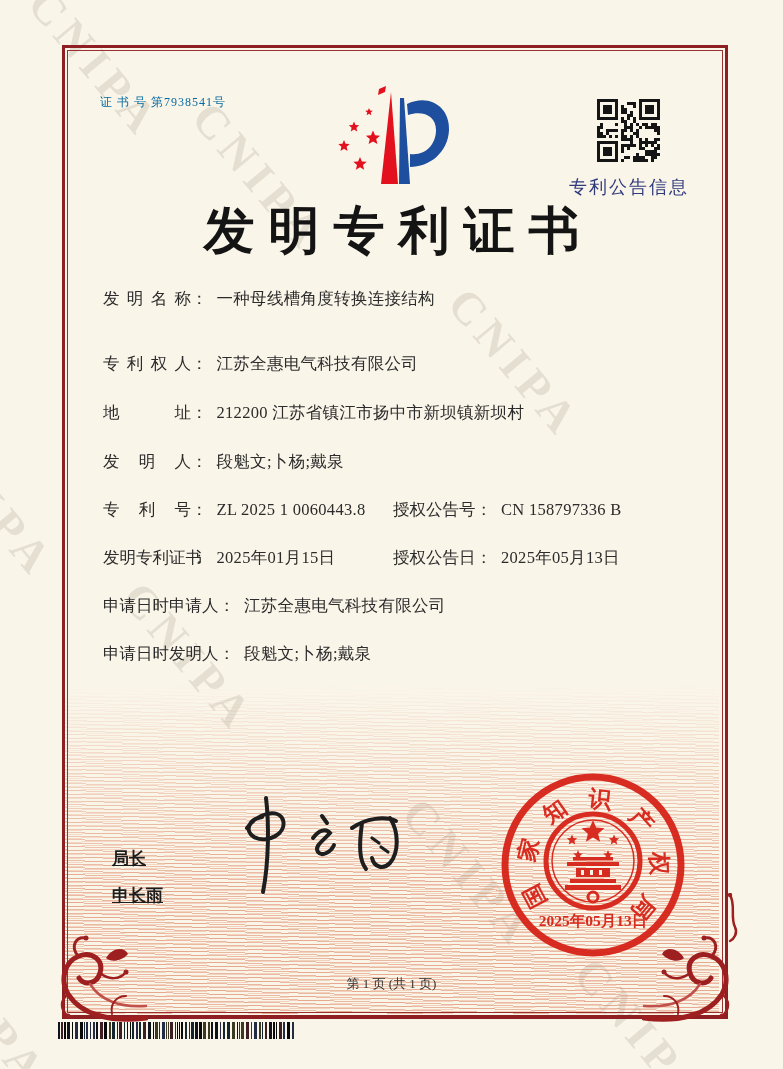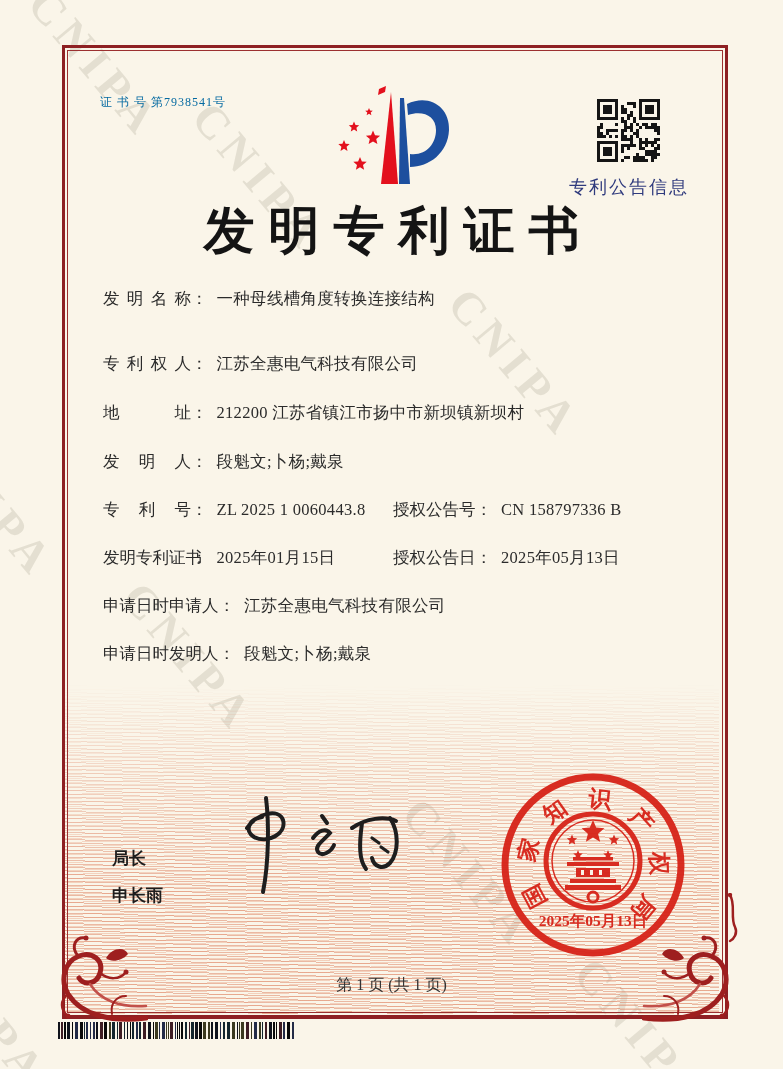--- a/index.html
+++ b/index.html
@@ -42,26 +42,26 @@
   .flabel{display:inline-block;width:88px;text-align-last:justify;text-justify:inter-character;}
   .flabel.wide{width:auto;text-align-last:auto;}
   .fcolon{margin-right:9px;}
   .fvalue{letter-spacing:.3px;}
   .fcol2{position:absolute;left:290px;top:0;}
 
   .statement{position:absolute;left:89px;top:719px;width:608px;font-size:15px;line-height:27px;
     text-align:justify;text-indent:2em;letter-spacing:.6px;color:#222;z-index:3;}
 
   .sigblock{position:absolute;left:112px;top:840px;z-index:3;
-    font-family:"Liberation Sans","DejaVu Sans",sans-serif;font-size:17px;font-weight:600;color:#1d1d1d;line-height:37px;}
+    font-family:"Liberation Sans","DejaVu Sans",sans-serif;font-size:17px;font-weight:600;color:#1d1d1d;line-height:37px;text-decoration:underline;}
   .signature{position:absolute;left:225px;top:788px;width:200px;height:128px;z-index:3;}
 
   .seal{position:absolute;left:493px;top:765px;width:200px;height:200px;z-index:4;opacity:.96;}
 
-  .footer{position:absolute;left:0;top:975px;width:100%;text-align:center;font-size:16px;color:#333;z-index:3;}
+  .footer{position:absolute;left:0;top:975px;width:100%;text-align:center;font-size:13px;color:#333;z-index:3;}
 
   .flourish{position:absolute;z-index:4;}
   .flourish.left{left:48px;top:930px;width:100px;height:100px;}
   .flourish.right{left:642px;top:893px;width:100px;height:137px;}
 
   .barcode{position:absolute;left:58px;top:1022px;width:238px;height:17px;z-index:3;}
 </style>
 </head>
 <body>
 

